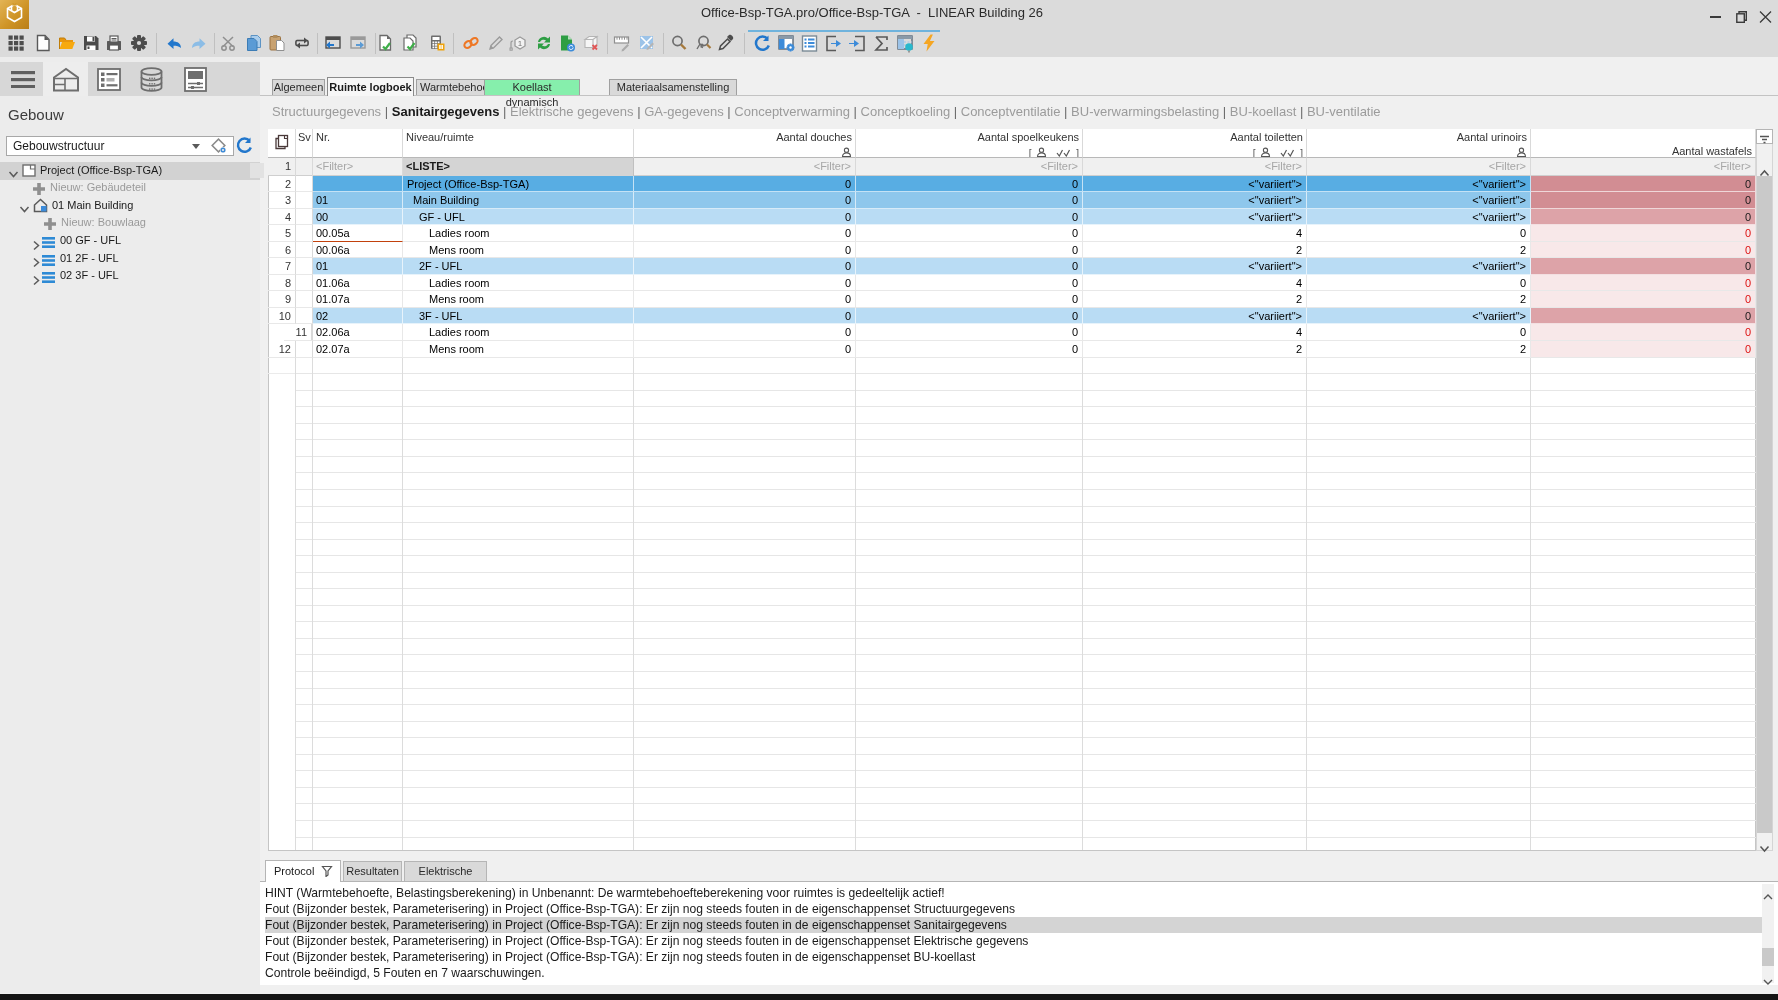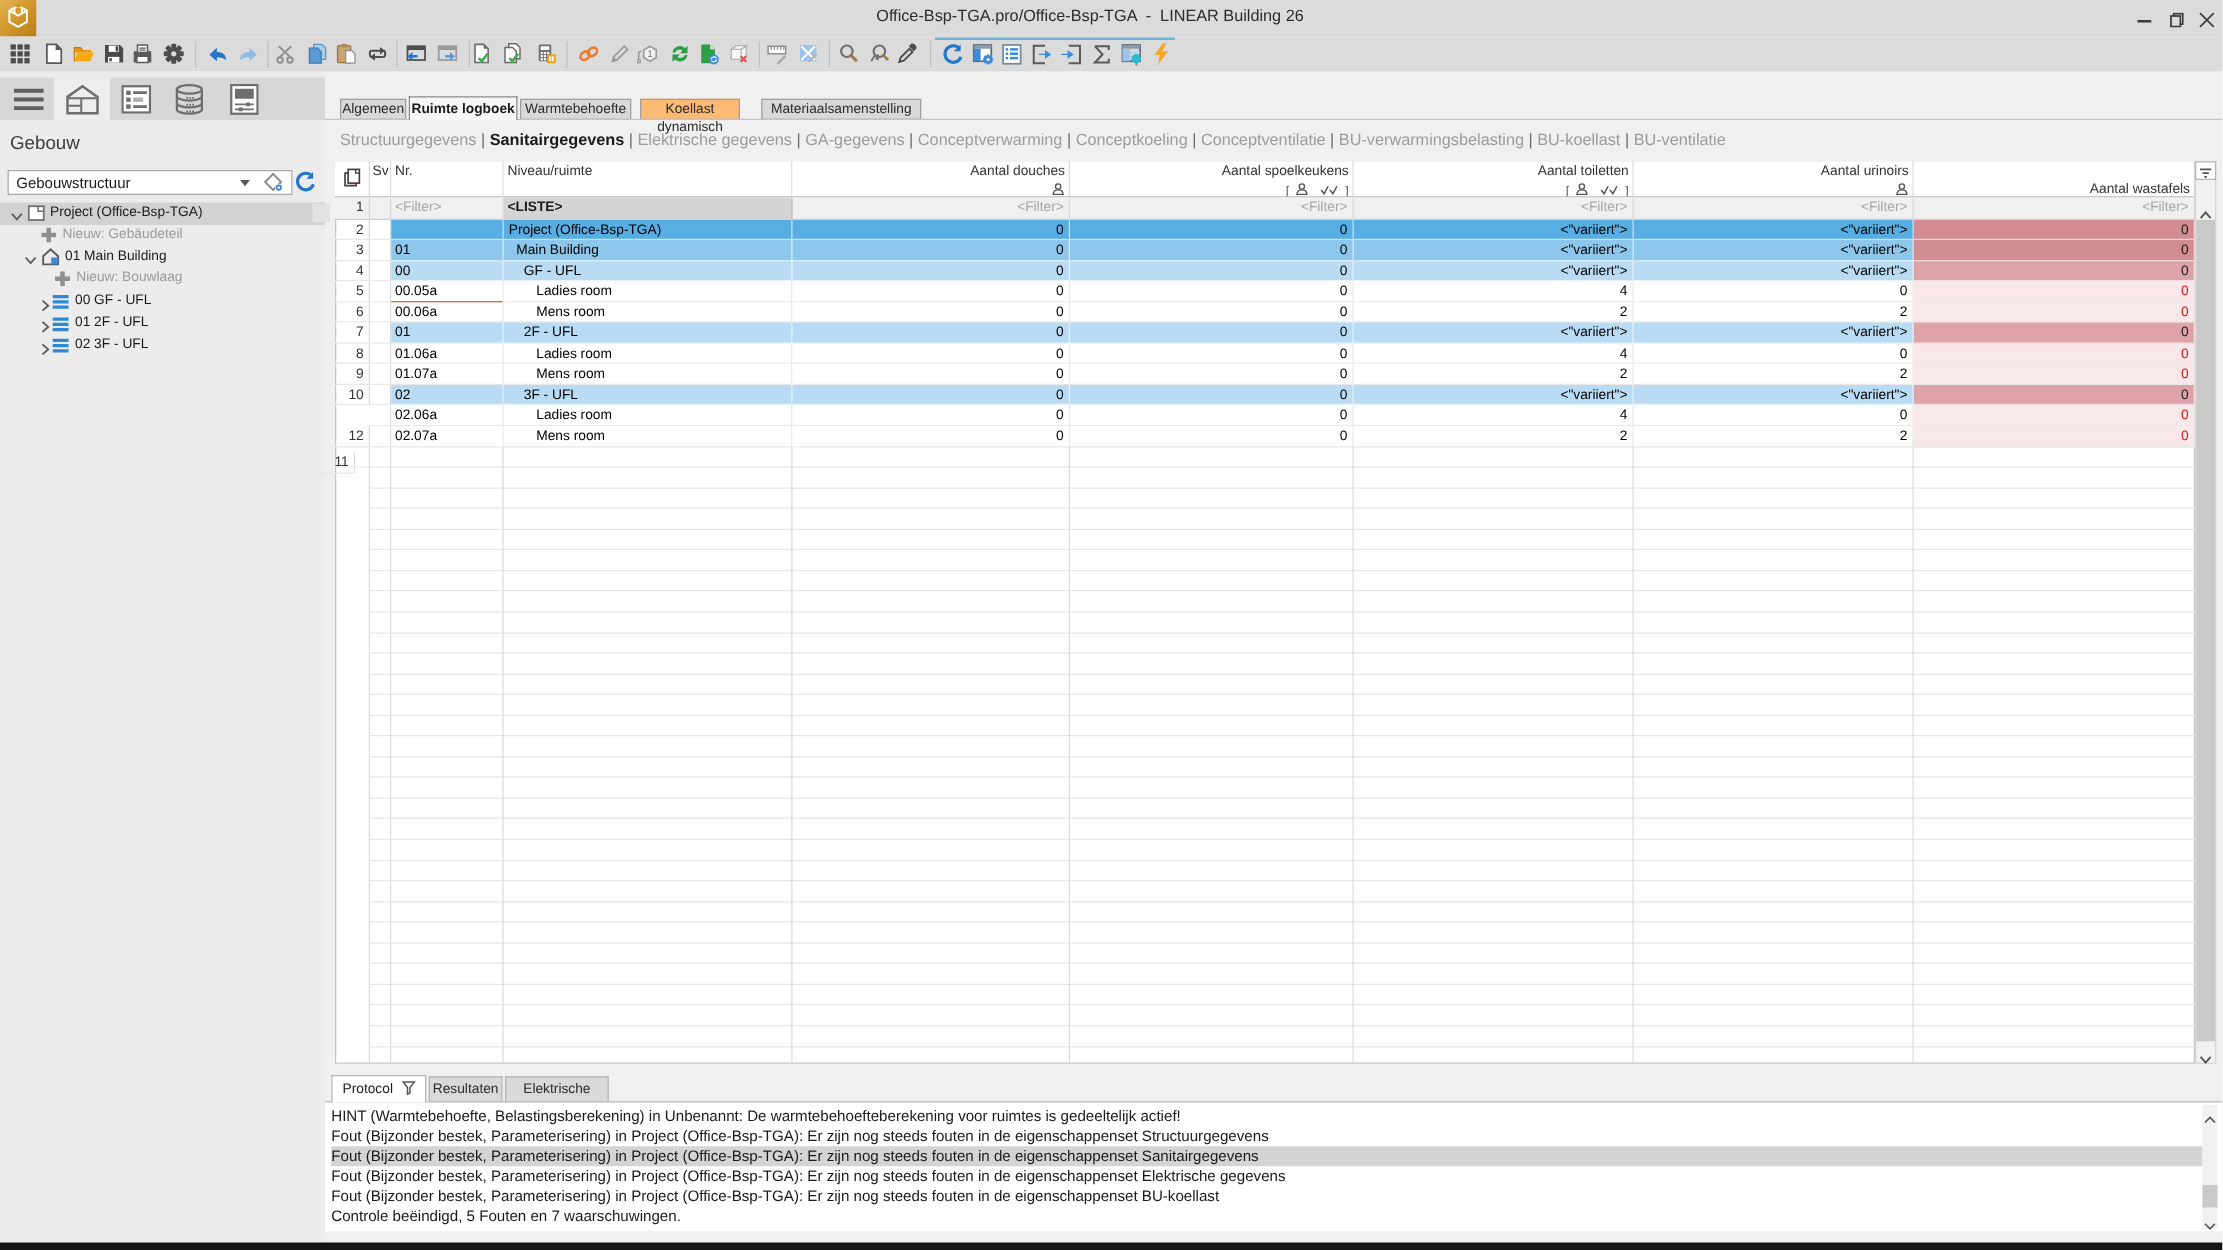--- a/index.html
+++ b/index.html
@@ -364,21 +364,21 @@
 <div class="abs" style="left:42px;top:270px;width:13px;height:13px;"><svg width="13" height="13" viewBox="0 0 13 13" style="">
       <rect x="0" y="1" width="13" height="2.6" fill="#2e8ad5"></rect>
       <rect x="0" y="5.2" width="13" height="2.6" fill="#2e8ad5"></rect>
       <rect x="0" y="9.4" width="13" height="2.6" fill="#2e8ad5"></rect>
     </svg></div>
 <div class="abs" style="left:60px;top:269px;font-size:11px;color:#1a1a1a;">02 3F - UFL</div>
 <div class="abs" style="left:250px;top:163px;width:14px;height:15px;background:#e2e2e2;"></div>
 <div class="abs" style="left:272px;top:79px;width:53px;height:17px;background:#d9d9d9;border:1px solid #a0a0a0;box-sizing:border-box;font-size:11px;text-align:center;line-height:15px;color:#2a2a2a;">Algemeen</div>
 <div class="abs" style="left:327px;top:77px;width:87px;height:19px;background:#f7f7f7;border:1px solid #8a8a8a;border-bottom:none;box-sizing:border-box;font-size:11px;font-weight:bold;text-align:center;line-height:18px;color:#1a1a1a;z-index:3;">Ruimte logboek</div>
 <div class="abs" style="left:416px;top:79px;width:89px;height:17px;background:#d9d9d9;border:1px solid #a0a0a0;box-sizing:border-box;font-size:11px;text-align:center;line-height:15px;color:#2a2a2a;">Warmtebehoefte</div>
-<div class="abs" style="left:512px;top:79px;width:80px;height:17px;background:#fdba74;border:1px solid #a0a0a0;box-sizing:border-box;font-size:11px;text-align:center;line-height:15px;color:#2a2a2a;">Koellast dynamisch</div>
+<div class="abs" style="left:484px;top:79px;width:96px;height:17px;background:#86efac;border:1px solid #a0a0a0;box-sizing:border-box;font-size:11px;text-align:center;line-height:15px;color:#2a2a2a;">Koellast dynamisch</div>
 <div class="abs" style="left:609px;top:79px;width:128px;height:17px;background:#d9d9d9;border:1px solid #a0a0a0;box-sizing:border-box;font-size:11px;text-align:center;line-height:15px;color:#2a2a2a;">Materiaalsamenstelling</div>
 <div class="abs" style="left:260px;top:95px;width:1518px;height:1px;background:#c3c3c3;z-index:1;"></div>
 <div class="abs" style="left:272px;top:104px;font-size:13px;white-space:nowrap;"><span style="color:#9b9b9b;">Structuurgegevens</span><span style="color:#6a6a6a;"> | </span><span style="color:#1a1a1a;font-weight:bold;">Sanitairgegevens</span><span style="color:#6a6a6a;"> | </span><span style="color:#9b9b9b;">Elektrische gegevens</span><span style="color:#6a6a6a;"> | </span><span style="color:#9b9b9b;">GA-gegevens</span><span style="color:#6a6a6a;"> | </span><span style="color:#9b9b9b;">Conceptverwarming</span><span style="color:#6a6a6a;"> | </span><span style="color:#9b9b9b;">Conceptkoeling</span><span style="color:#6a6a6a;"> | </span><span style="color:#9b9b9b;">Conceptventilatie</span><span style="color:#6a6a6a;"> | </span><span style="color:#9b9b9b;">BU-verwarmingsbelasting</span><span style="color:#6a6a6a;"> | </span><span style="color:#9b9b9b;">BU-koellast</span><span style="color:#6a6a6a;"> | </span><span style="color:#9b9b9b;">BU-ventilatie</span></div>
 <div class="abs" style="left:268px;top:129px;width:1488px;height:722px;background:#fff;border:1px solid #c5c5c5;box-sizing:border-box;"></div>
 <div class="abs" style="left:268px;top:129px;width:28px;height:29px;border-right:1px solid #d9d9d9;border-bottom:1px solid #b8b8b8;box-sizing:border-box;background:#fff;overflow:hidden;">
     <div style="padding-top:5px;text-align:center;"><svg width="16" height="16" viewBox="0 0 16 16" style="">
         <rect x="4.5" y="1.5" width="9" height="11" fill="#fff" stroke="#4a3a3a" stroke-width="1.3"></rect>
         <path d="M10.5 1.5 v3 h3" fill="none" stroke="#4a3a3a" stroke-width="1.1"></path>
         <path d="M4.5 4.5 h-2.5 v10 h9 v-2" fill="none" stroke="#4a3a3a" stroke-width="1.3"></path>
       </svg></div>
@@ -517,21 +517,21 @@
 <div class="tbl-cell num" style="left:1531px;top:291.3500000000001px;width:225px;height:16.55px;background:#f8e8e9;color:#dd1111;border-right:1px solid #e8e8e8;border-bottom:1px solid #e8e8e8;line-height:16.55px;">0</div>
 <div class="tbl-cell num" style="left:268px;top:307.9000000000001px;width:28px;height:16.55px;color:#333;border-right:1px solid #d9d9d9;border-bottom:1px solid #e8e8e8;line-height:16.55px;">10</div>
 <div class="tbl-cell" style="left:296px;top:307.9000000000001px;width:17px;height:16.55px;border-right:1px solid #d9d9d9;border-bottom:1px solid #e8e8e8;"></div>
 <div class="tbl-cell" style="left:313px;top:307.9000000000001px;width:90px;height:16.55px;background:#b9dcf4;padding-left:3px;border-right:1px solid rgba(255,255,255,0.65);border-bottom:1px solid rgba(255,255,255,0.65);line-height:16.55px;">02</div>
 <div class="tbl-cell" style="left:403px;top:307.9000000000001px;width:231px;height:16.55px;background:#b9dcf4;padding-left:16px;border-right:1px solid rgba(255,255,255,0.65);border-bottom:1px solid rgba(255,255,255,0.65);line-height:16.55px;">3F - UFL</div>
 <div class="tbl-cell num" style="left:634px;top:307.9000000000001px;width:222px;height:16.55px;background:#b9dcf4;border-right:1px solid rgba(255,255,255,0.65);border-bottom:1px solid rgba(255,255,255,0.65);line-height:16.55px;">0</div>
 <div class="tbl-cell num" style="left:856px;top:307.9000000000001px;width:227px;height:16.55px;background:#b9dcf4;border-right:1px solid rgba(255,255,255,0.65);border-bottom:1px solid rgba(255,255,255,0.65);line-height:16.55px;">0</div>
 <div class="tbl-cell num" style="left:1083px;top:307.9000000000001px;width:224px;height:16.55px;background:#b9dcf4;border-right:1px solid rgba(255,255,255,0.65);border-bottom:1px solid rgba(255,255,255,0.65);line-height:16.55px;">&lt;"variiert"&gt;</div>
 <div class="tbl-cell num" style="left:1307px;top:307.9000000000001px;width:224px;height:16.55px;background:#b9dcf4;border-right:1px solid rgba(255,255,255,0.65);border-bottom:1px solid rgba(255,255,255,0.65);line-height:16.55px;">&lt;"variiert"&gt;</div>
 <div class="tbl-cell num" style="left:1531px;top:307.9000000000001px;width:225px;height:16.55px;background:#dda3a8;color:#1a1a1a;border-right:1px solid rgba(255,255,255,0.65);border-bottom:1px solid rgba(255,255,255,0.65);line-height:16.55px;">0</div>
-<div class="tbl-cell num" style="left:256px;top:324.4500000000001px;width:28px;height:16.55px;color:#333;border-right:1px solid #d9d9d9;border-bottom:1px solid #e8e8e8;line-height:16.55px;margin-top:38px;">11</div>
+<div class="tbl-cell num" style="left:284px;top:324.4500000000001px;width:28px;height:16.55px;color:#333;border-right:1px solid #d9d9d9;border-bottom:1px solid #e8e8e8;line-height:16.55px;">11</div>
 <div class="tbl-cell" style="left:296px;top:324.4500000000001px;width:17px;height:16.55px;border-right:1px solid #d9d9d9;border-bottom:1px solid #e8e8e8;"></div>
 <div class="tbl-cell" style="left:313px;top:324.4500000000001px;width:90px;height:16.55px;background:#fff;padding-left:3px;border-right:1px solid #e8e8e8;border-bottom:1px solid #e8e8e8;line-height:16.55px;">02.06a</div>
 <div class="tbl-cell" style="left:403px;top:324.4500000000001px;width:231px;height:16.55px;background:#fff;padding-left:26px;border-right:1px solid #e8e8e8;border-bottom:1px solid #e8e8e8;line-height:16.55px;">Ladies room</div>
 <div class="tbl-cell num" style="left:634px;top:324.4500000000001px;width:222px;height:16.55px;background:#fff;border-right:1px solid #e8e8e8;border-bottom:1px solid #e8e8e8;line-height:16.55px;">0</div>
 <div class="tbl-cell num" style="left:856px;top:324.4500000000001px;width:227px;height:16.55px;background:#fff;border-right:1px solid #e8e8e8;border-bottom:1px solid #e8e8e8;line-height:16.55px;">0</div>
 <div class="tbl-cell num" style="left:1083px;top:324.4500000000001px;width:224px;height:16.55px;background:#fff;border-right:1px solid #e8e8e8;border-bottom:1px solid #e8e8e8;line-height:16.55px;">4</div>
 <div class="tbl-cell num" style="left:1307px;top:324.4500000000001px;width:224px;height:16.55px;background:#fff;border-right:1px solid #e8e8e8;border-bottom:1px solid #e8e8e8;line-height:16.55px;">0</div>
 <div class="tbl-cell num" style="left:1531px;top:324.4500000000001px;width:225px;height:16.55px;background:#f8e8e9;color:#dd1111;border-right:1px solid #e8e8e8;border-bottom:1px solid #e8e8e8;line-height:16.55px;">0</div>
 <div class="tbl-cell num" style="left:268px;top:341.0000000000001px;width:28px;height:16.55px;color:#333;border-right:1px solid #d9d9d9;border-bottom:1px solid #e8e8e8;line-height:16.55px;">12</div>
 <div class="tbl-cell" style="left:296px;top:341.0000000000001px;width:17px;height:16.55px;border-right:1px solid #d9d9d9;border-bottom:1px solid #e8e8e8;"></div>

